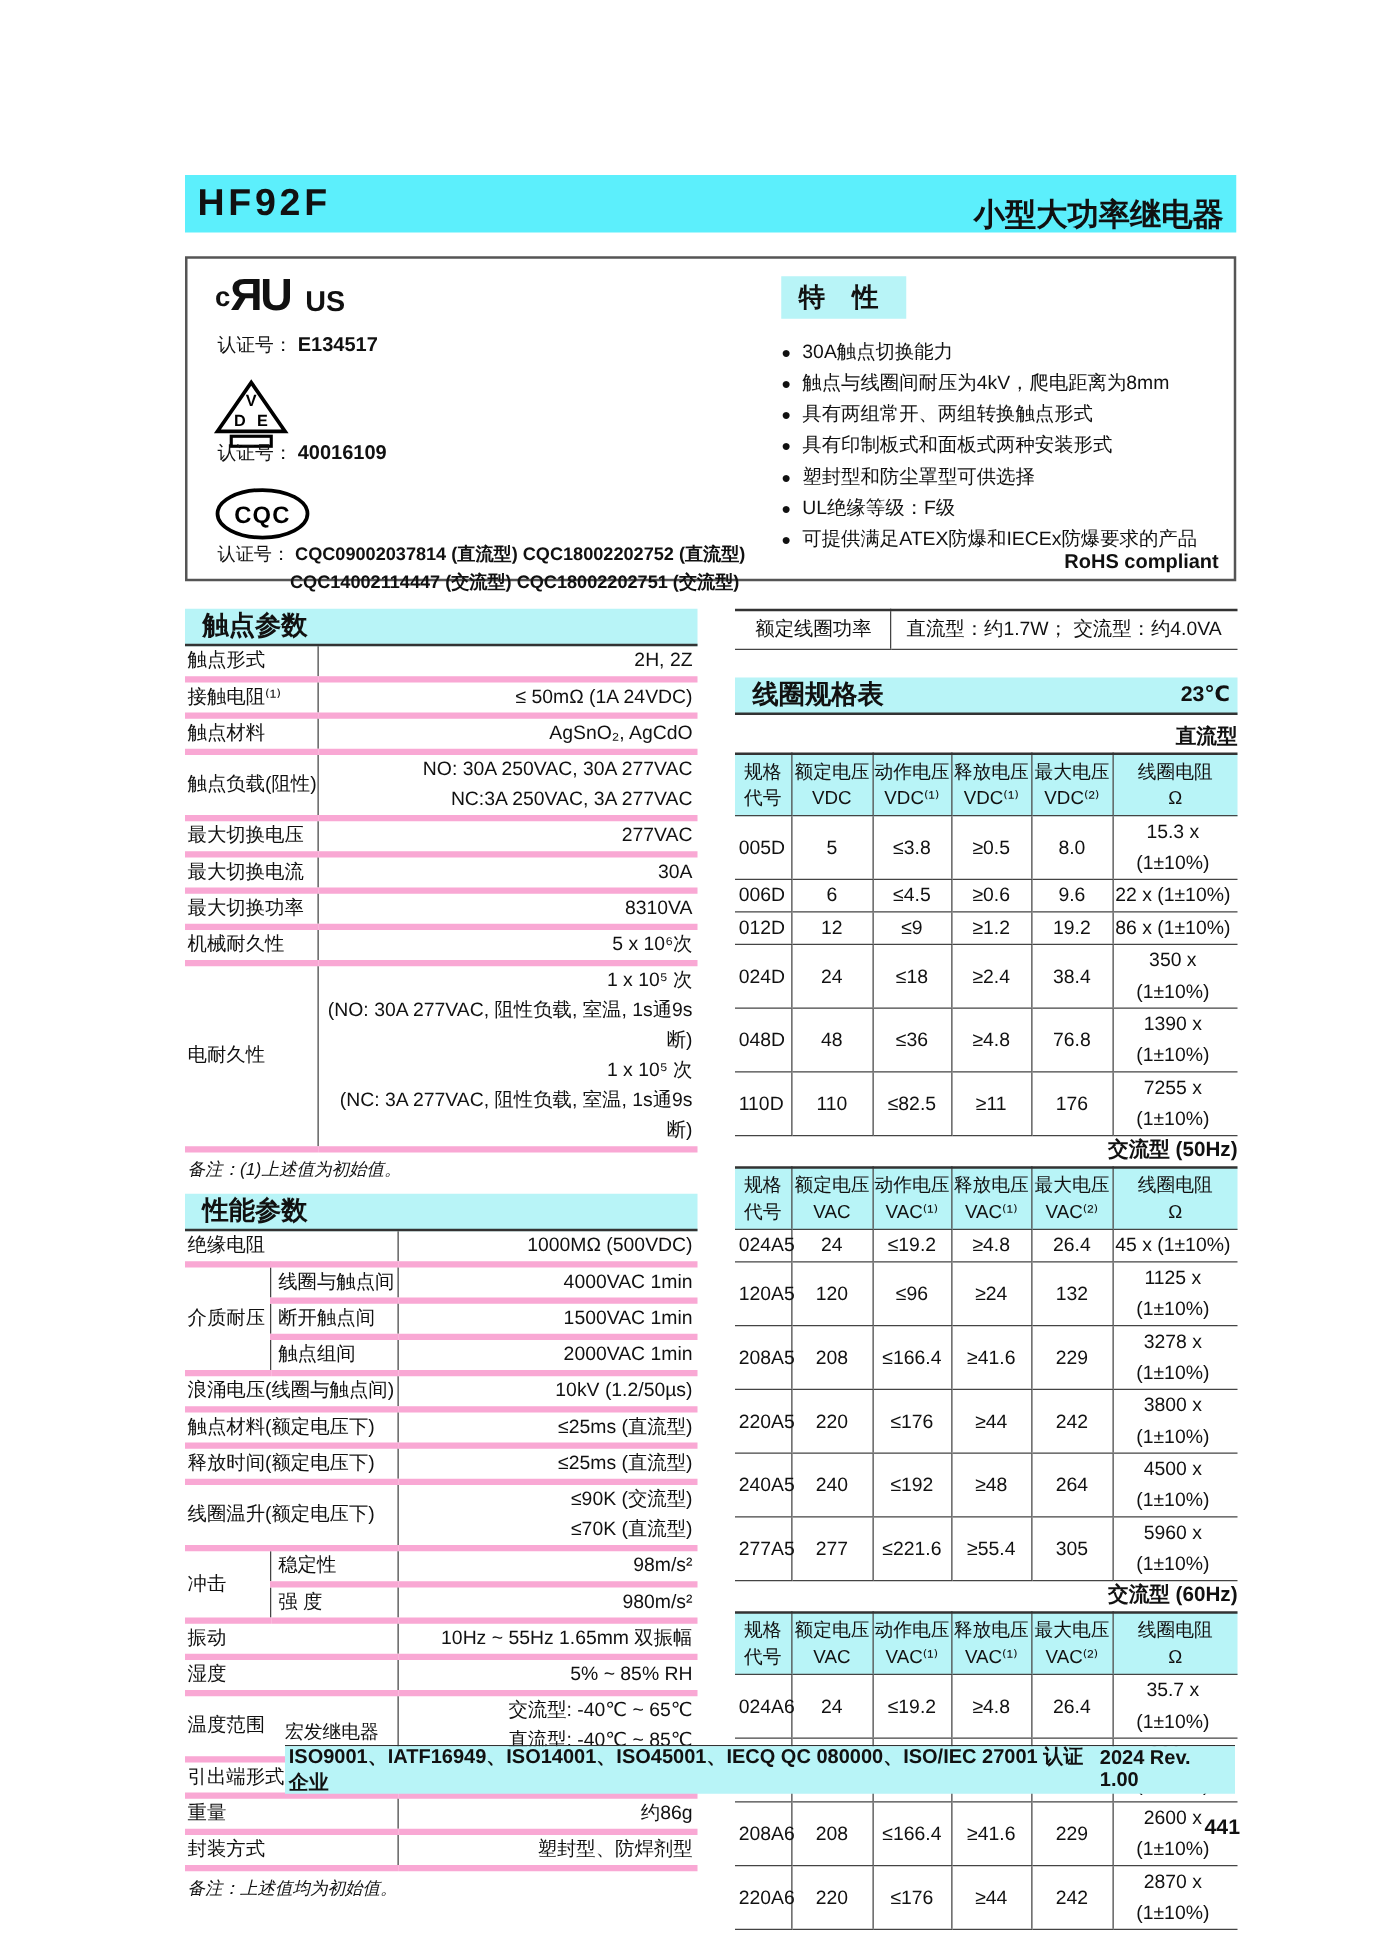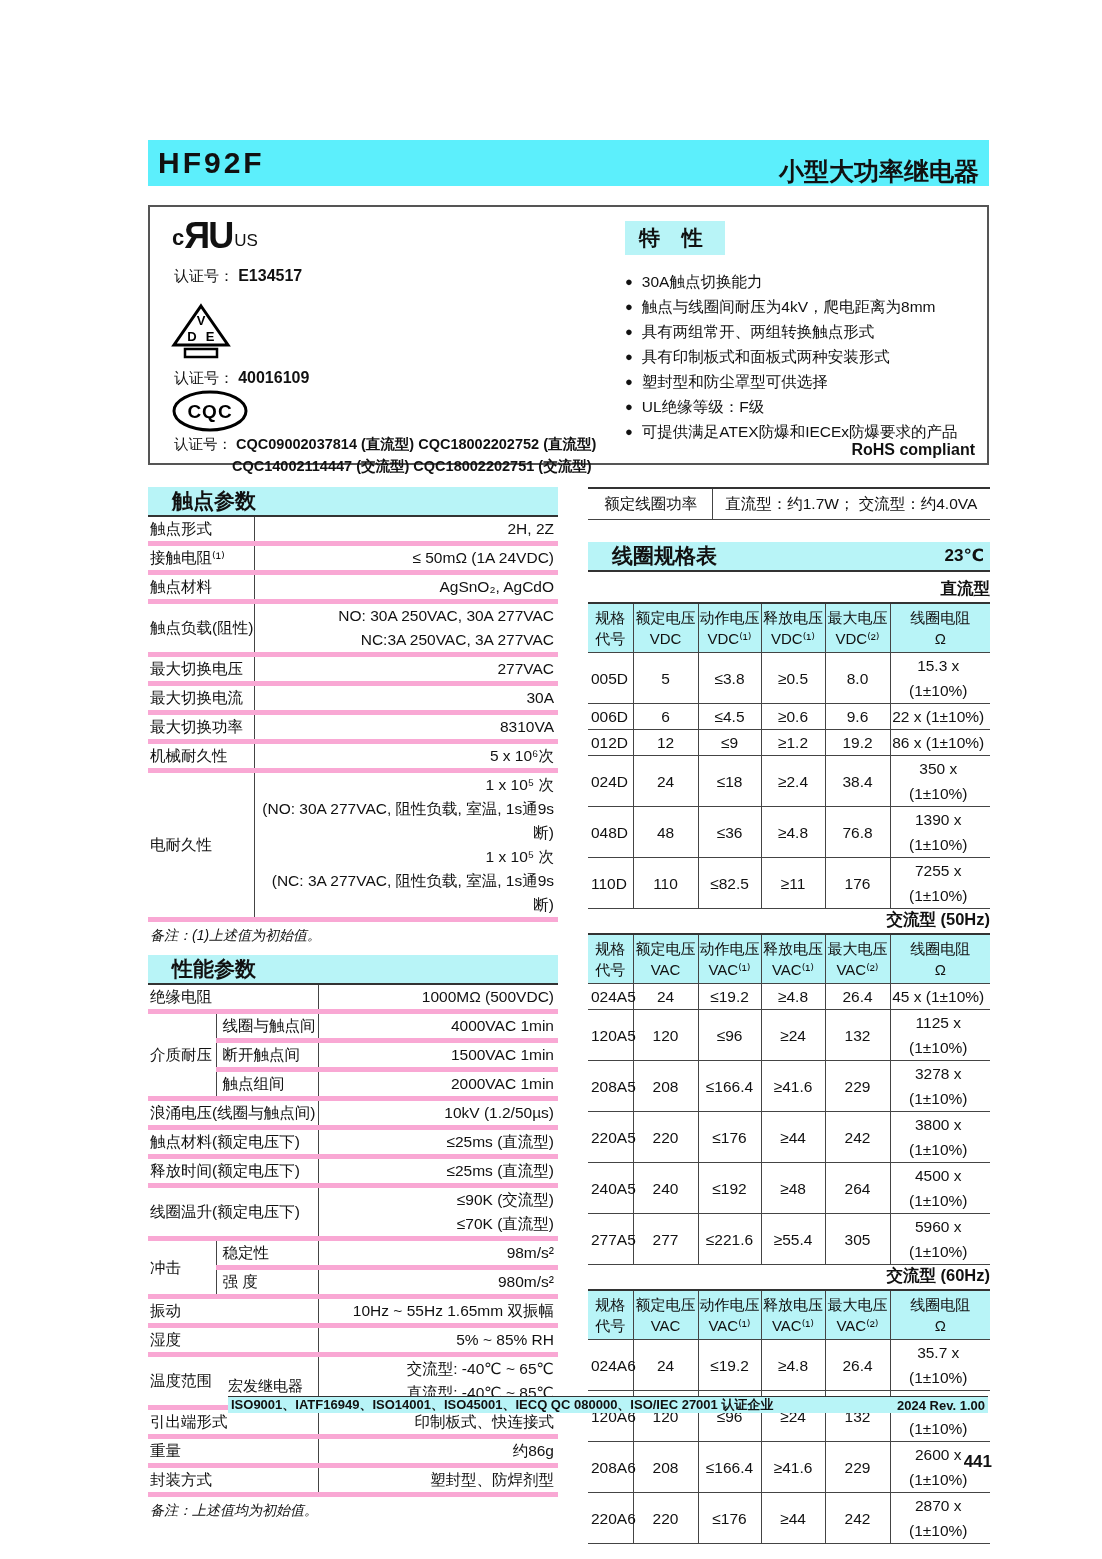--- a/index.html
+++ b/index.html
@@ -12,37 +12,37 @@
     box-sizing:border-box;padding:0 10px;}
   .title-model{font-size:30px;font-weight:bold;letter-spacing:3px;}
   .title-sub{font-size:25px;font-weight:bold;margin-top:16px;}
 
   
   .cert-box{position:absolute;left:148px;top:205px;width:841px;height:260px;
     border:2px solid #555;box-sizing:border-box;}
   .ul-logo{position:absolute;left:22px;top:12px;display:flex;align-items:flex-end;}
   .ul-c{font-size:22px;font-weight:bold;line-height:30px;}
   .ul-mark{font-size:36px;font-weight:bold;line-height:34px;letter-spacing:-2px;}
-  .ul-us{font-size:17px;font-weight:normal;line-height:24px;margin-left:2px;}
+  .ul-us{font-size:23px;font-weight:bold;line-height:24px;margin-left:12px;}
   .cert-line{position:absolute;left:24px;font-size:15px;}
   .cert-no{font-size:16px;font-weight:bold;}
   .cqc-lines{position:absolute;left:24px;font-size:14.5px;line-height:22px;}
   .cqc-lines .num{font-weight:bold;}
 
   .features{position:absolute;left:475px;top:14px;width:352px;height:230px;}
   .feat-chip{display:inline-block;background:#b8f4f7;font-size:21px;font-weight:bold;
     padding:3px 14px;letter-spacing:8px;}
   .feat-list{list-style:none;margin:14px 0 0 0;padding:0;}
   .feat-list li{font-size:15.5px;line-height:25px;display:flex;}
   .feat-list .blt{font-size:13px;margin-right:9px;line-height:25px;}
   .rohs{position:absolute;right:2px;bottom:-8px;font-size:16px;font-weight:bold;}
 
   
   .sec-hdr{background:#b8f4f7;height:30px;line-height:30px;font-size:21px;font-weight:bold;
-    padding-left:24px;border-bottom:2px solid #333;box-sizing:border-box;
+    padding-left:14px;border-bottom:2px solid #333;box-sizing:border-box;
     display:flex;justify-content:space-between;align-items:center;}
   .sec-hdr .temp{font-size:17px;font-weight:bold;padding-right:6px;}
 
   
   .col-left{position:absolute;left:148px;top:487px;width:410px;}
   .col-right{position:absolute;left:588px;top:487px;width:402px;}
   table{border-collapse:collapse;width:100%;table-layout:fixed;}
   td,th{padding:0;vertical-align:middle;}
   .kv td{border-bottom:5px solid #f9a8d4;font-size:15.5px;line-height:24px;}
   .kv .lbl{text-align:left;padding-left:2px;}
@@ -61,22 +61,22 @@
     line-height:21px;padding:3px 0;border-bottom:1.5px solid #444;text-align:center;}
   .coil td{font-size:15.5px;line-height:25px;border-bottom:1px solid #444;text-align:center;}
   .coil th:not(:first-child),.coil td:not(:first-child){border-left:1.5px solid #444;}
   .coil td.code{text-align:left;padding-left:3px;}
   .coil td.res{text-align:center;padding-right:4px;}
 
   
   .footer{position:absolute;left:228px;top:1376px;width:760px;}
   .footer .company{font-size:15px;line-height:20px;}
   .footer .rule{border-top:1.5px solid #333;}
-  .footer .iso-bar{background:#b8f4f7;height:16px;display:flex;justify-content:space-between;
-    align-items:center;font-size:13px;font-weight:bold;padding:0 3px;}
+  .footer .iso-bar{background:#b8f4f7;height:38px;display:flex;justify-content:space-between;
+    align-items:center;font-size:16px;font-weight:bold;padding:0 3px;}
   .page-no{position:absolute;right:110px;top:1452px;font-size:17px;font-weight:bold;}
 
   svg text{font-family:"Liberation Sans","DejaVu Sans",sans-serif;}
 </style>
 </head>
 <body>
 
 <div class="page">
 
   <div class="title-bar">
@@ -96,21 +96,21 @@
       <span class="cert-no">E134517</span>
     </div>
 
     <svg class="cert-line" style="top:96px;left:20px;" width="62" height="58" viewBox="0 0 62 58">
       <polygon points="31,3 58,42 4,42" fill="none" stroke="#000" stroke-width="3"></polygon>
       <text x="31" y="22" text-anchor="middle" font-size="13" font-weight="bold">V</text>
       <text x="22" y="38" text-anchor="middle" font-size="13" font-weight="bold">D</text>
       <text x="40" y="38" text-anchor="middle" font-size="13" font-weight="bold">E</text>
       <rect x="15" y="46" width="32" height="8" fill="none" stroke="#000" stroke-width="2.5"></rect>
     </svg>
-    <div class="cert-line" style="top:162px;">
+    <div class="cert-line" style="top:146px;">
       <span>认证号：</span>
       <span class="cert-no">40016109</span>
     </div>
 
     <svg class="cert-line" style="top:182px;left:20px;" width="80" height="44" viewBox="0 0 80 44">
       <ellipse cx="40" cy="22" rx="36" ry="19" fill="none" stroke="#000" stroke-width="3"></ellipse>
       <text x="40" y="29" text-anchor="middle" font-size="19" font-weight="bold" letter-spacing="1">CQC</text>
     </svg>
     <div class="cqc-lines" style="top:226px;">
       <div>

